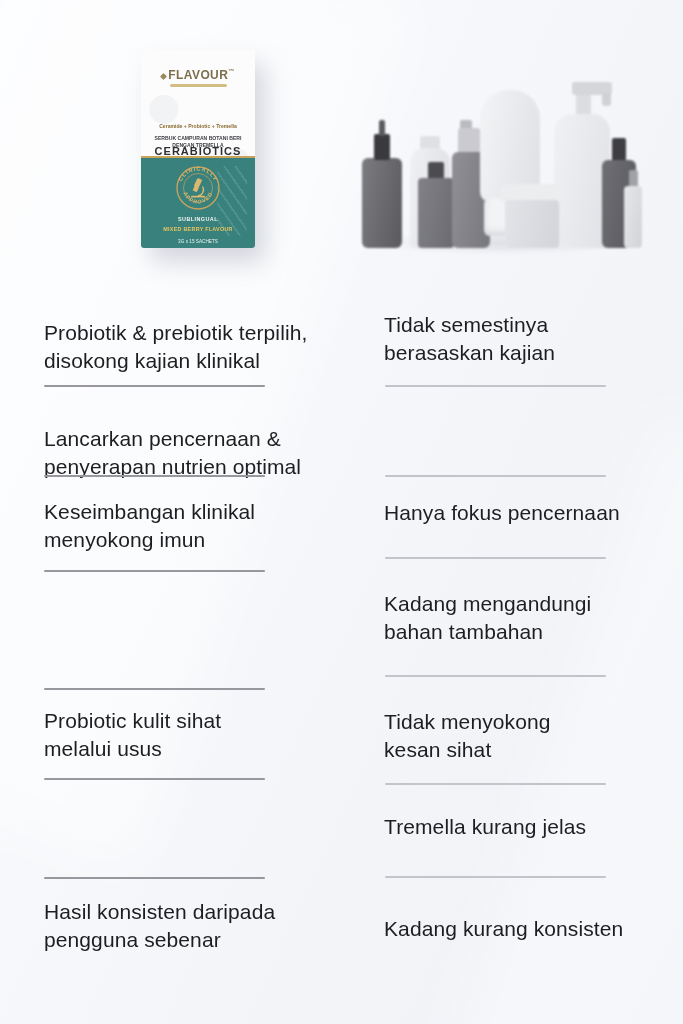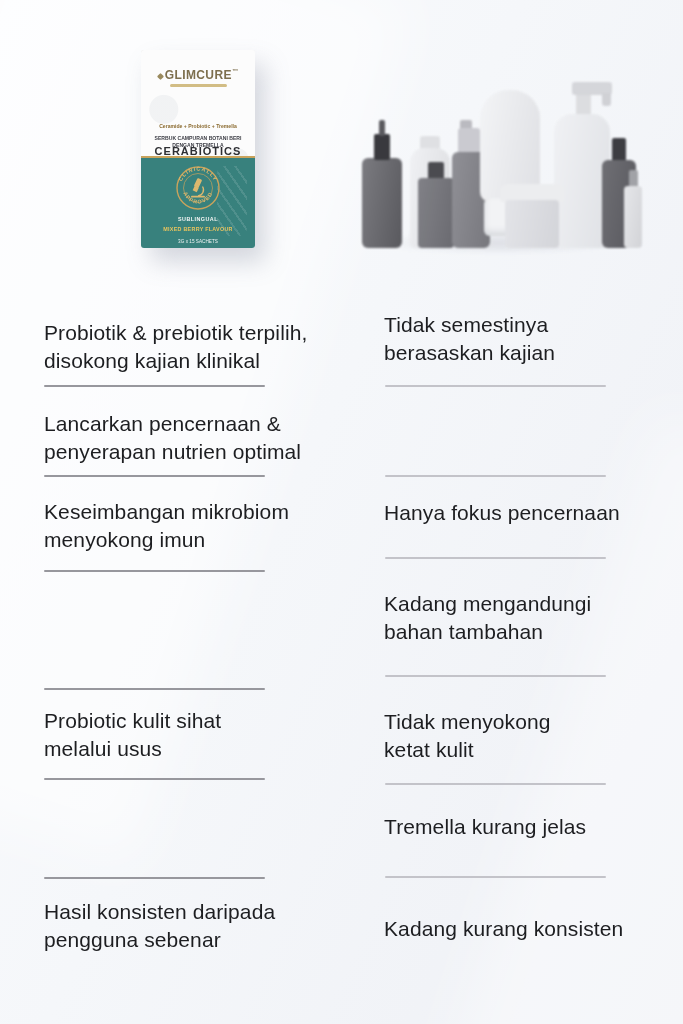--- a/index.html
+++ b/index.html
@@ -77,21 +77,21 @@
 </head>
 <body>
 
 <div class="canvas">
   <div class="sheen sheen-1"></div>
   <div class="sheen sheen-2"></div>
 
   <div class="product-box">
     <div class="box-face">
       <div class="brand-row">
-        <span class="brand-mark"></span><span>GLIMCURE</span><span class="tm">™</span>
+        <span class="brand-mark"></span><span>FLAVOUR</span><span class="tm">™</span>
       </div>
       <div class="tagline-bar"></div>
       <div class="product-name">CERABIOTICS</div>
       <div class="product-subtitle">Ceramide + Probiotic + Tremella</div>
       <div class="product-desc">SERBUK CAMPURAN BOTANI BERI
 DENGAN TREMELLA</div>
       <div class="teal">
         <div class="dna"></div>
         <svg class="badge-svg" width="46" height="46" viewBox="0 0 46 46">
           <circle cx="23" cy="23" r="21" fill="none" stroke="#c9a35c" stroke-width="1.4"></circle>
@@ -141,36 +141,36 @@
     <div class="gp jar-lid"></div>
     <div class="gp jar-body"></div>
     <div class="gp dropper2-cap"></div>
     <div class="gp dropper2-body"></div>
     <div class="gp dropper3-cap"></div>
     <div class="gp dropper3-body"></div>
   </div>
 
   <div class="cell left" style="top:319px">Probiotik &amp; prebiotik terpilih,
 disokong kajian klinikal</div>
-  <div class="cell left" style="top:410px">Lancarkan pencernaan &amp;
+  <div class="cell left" style="top:425px">Lancarkan pencernaan &amp;
 penyerapan nutrien optimal</div>
-  <div class="cell left" style="top:498px">Keseimbangan mikrobiom
+  <div class="cell left" style="top:498px">Keseimbangan klinikal
 menyokong imun</div>
   <div class="cell left" style="top:707px">Probiotic kulit sihat
 melalui usus</div>
   <div class="cell right" style="top:311px">Tidak semestinya
 berasaskan kajian</div>
 
   <div class="cell left" style="top:898px">Hasil konsisten daripada
 pengguna sebenar</div>
   <div class="cell right" style="top:499px">Hanya fokus pencernaan</div>
   <div class="cell right" style="top:590px">Kadang mengandungi
 bahan tambahan</div>
   <div class="cell right" style="top:708px">Tidak menyokong
-ketat kulit</div>
+kesan sihat</div>
   <div class="cell right" style="top:813px">Tremella kurang jelas</div>
   <div class="cell right" style="top:915px">Kadang kurang konsisten</div>
 
   <div class="divider left" style="top:385px"></div>
   <div class="divider left" style="top:475px"></div>
   <div class="divider left" style="top:570px"></div>
   <div class="divider left" style="top:688px"></div>
   <div class="divider left" style="top:778px"></div>
   <div class="divider left" style="top:877px"></div>
 

